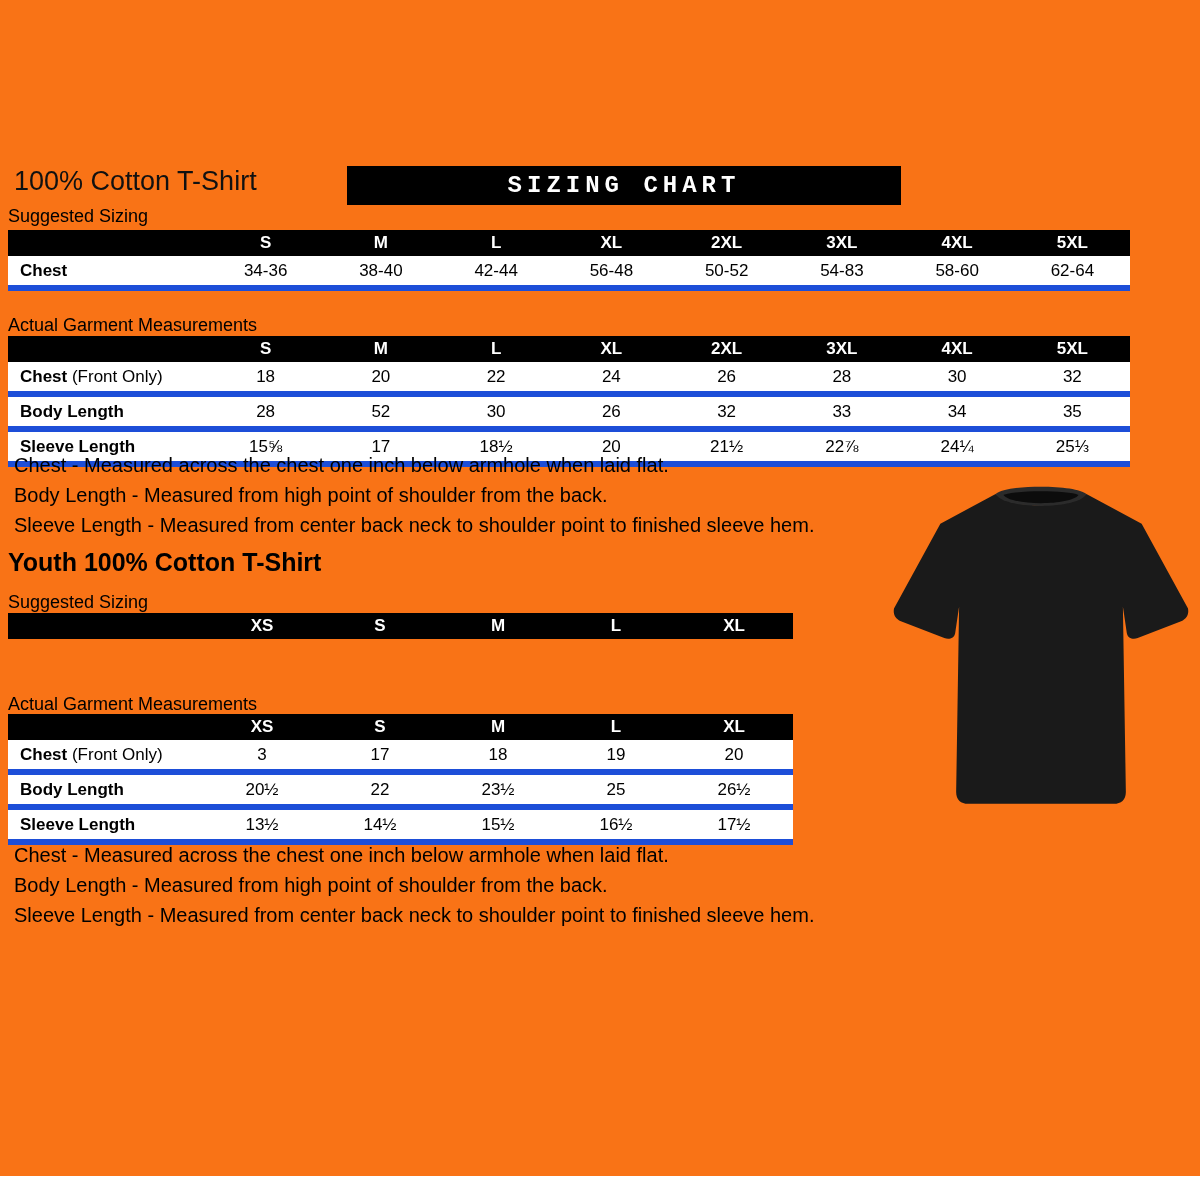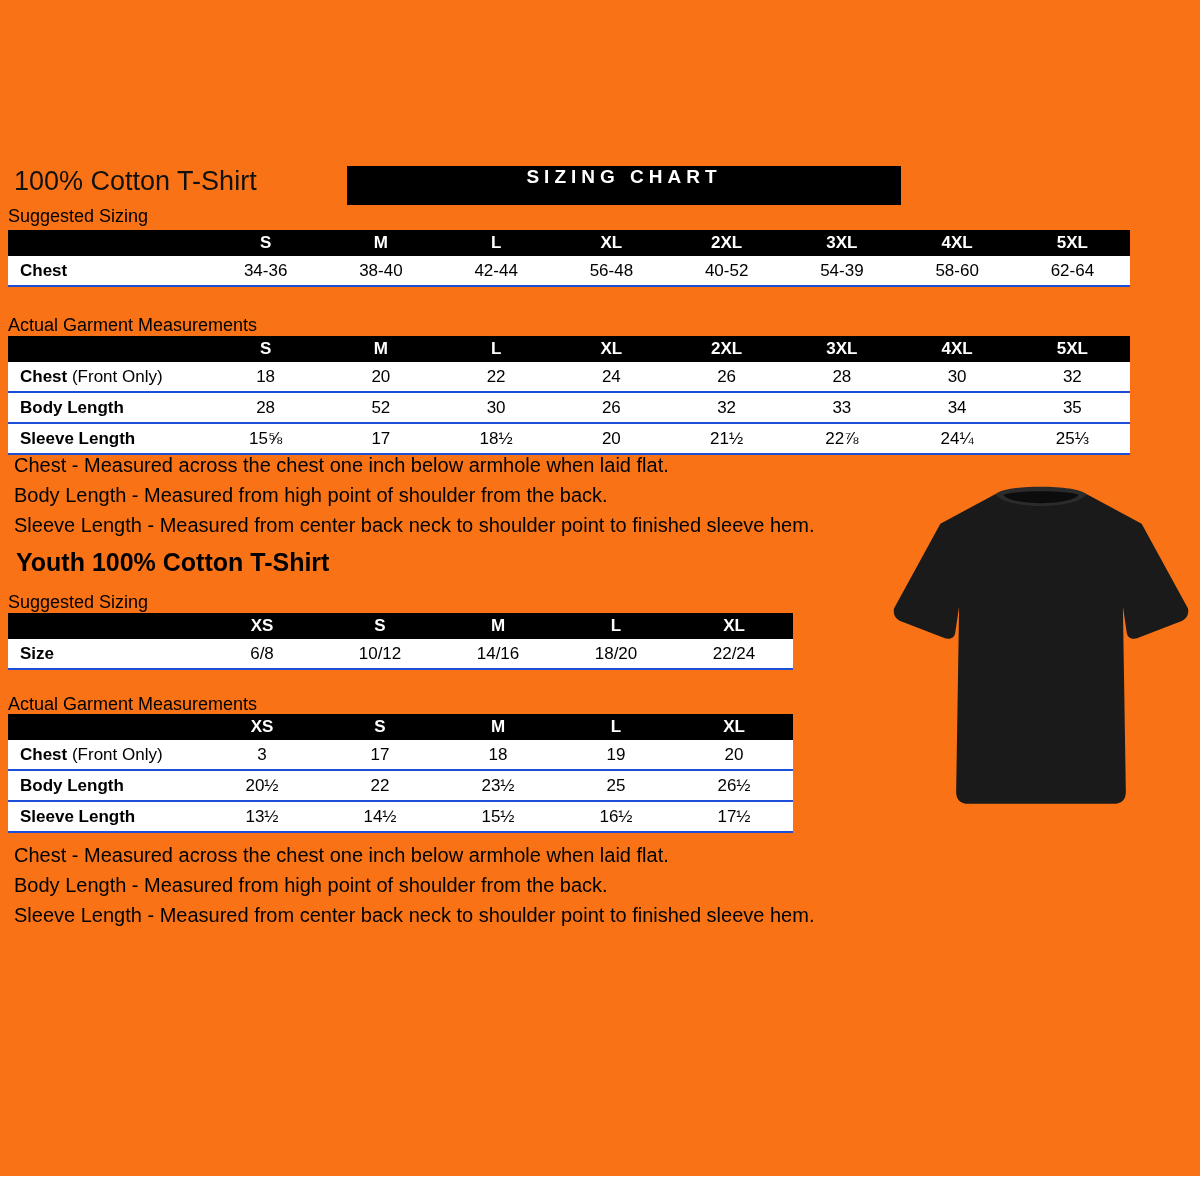--- a/index.html
+++ b/index.html
@@ -9,28 +9,28 @@
     background:#f97316;
     font-family:"Liberation Sans", sans-serif;
     color:#000;
     overflow:hidden;
   }
   .abs{position:absolute;}
   .page-title{font-size:27px;font-weight:400;color:#111;white-space:nowrap;}
   .youth-title{font-size:25px;font-weight:700;color:#000;white-space:nowrap;}
   .banner{
     background:#000;color:#fff;
-    display:flex;justify-content:center;
-    font-size:19px;font-weight:700;letter-spacing:5px;
+    display:flex;align-items:center;justify-content:center;
+    font-size:24px;font-weight:700;letter-spacing:5px;font-family:Liberation Mono, monospace;
   }
   .section-label{font-size:18px;font-weight:400;color:#000;}
   .sizing-table{background:#fff;}
   .t-row{display:flex;align-items:center;}
   .t-head{background:#000;color:#fff;height:26px;font-weight:700;font-size:17px;}
-  .t-data{height:29px;border-bottom:2px solid #1d4ed8;font-size:17px;}
+  .t-data{height:29px;border-bottom:6px solid #1d4ed8;font-size:17px;}
   .t-label{width:200px;padding-left:12px;box-sizing:border-box;text-align:left;font-weight:700;white-space:nowrap;}
   .youth-table .t-label{width:195px;}
   .lbl-suffix{font-weight:400;}
   .t-val{flex:1;text-align:center;}
   .notes .note-line{height:30px;font-size:20px;display:flex;align-items:center;}
   .tshirt-wrap{width:296px;height:340px;}
 </style>
 </head>
 <body>
 
@@ -55,22 +55,22 @@
         <div class="t-val">3XL</div>
         <div class="t-val">4XL</div>
         <div class="t-val">5XL</div>
       </div>
       <div class="t-row t-data">
         <div class="t-label"><span class="lbl-main">Chest</span></div>
         <div class="t-val">34-36</div>
         <div class="t-val">38-40</div>
         <div class="t-val">42-44</div>
         <div class="t-val">56-48</div>
-        <div class="t-val">40-52</div>
-        <div class="t-val">54-39</div>
+        <div class="t-val">50-52</div>
+        <div class="t-val">54-83</div>
         <div class="t-val">58-60</div>
         <div class="t-val">62-64</div>
       </div>
     </div>
 
   <div class="abs section-label" style="left:8px;top:315px;">Actual Garment Measurements</div>
 
   <div class="abs sizing-table adult-table" style="left:8px;top:336px;width:1122px;">
       <div class="t-row t-head">
         <div class="t-label"></div>
@@ -117,40 +117,32 @@
         <div class="t-val">25⅓</div>
       </div>
     </div>
 
   <div class="abs notes" style="left:14px;top:450px;">
     <div class="note-line">Chest - Measured across the chest one inch below armhole when laid flat.</div>
     <div class="note-line">Body Length - Measured from high point of shoulder from the back.</div>
     <div class="note-line">Sleeve Length - Measured from center back neck to shoulder point to finished sleeve hem.</div>
   </div>
 
-  <div class="abs youth-title" style="left:16px;top:548px;">Youth 100% Cotton T-Shirt</div>
+  <div class="abs youth-title" style="left:8px;top:548px;">Youth 100% Cotton T-Shirt</div>
 
   <div class="abs section-label" style="left:8px;top:592px;">Suggested Sizing</div>
 
   <div class="abs sizing-table youth-table" style="left:8px;top:613px;width:785px;">
       <div class="t-row t-head">
         <div class="t-label"></div>
         <div class="t-val">XS</div>
         <div class="t-val">S</div>
         <div class="t-val">M</div>
         <div class="t-val">L</div>
         <div class="t-val">XL</div>
-      </div>
-      <div class="t-row t-data">
-        <div class="t-label"><span class="lbl-main">Size</span></div>
-        <div class="t-val">6/8</div>
-        <div class="t-val">10/12</div>
-        <div class="t-val">14/16</div>
-        <div class="t-val">18/20</div>
-        <div class="t-val">22/24</div>
       </div>
     </div>
 
   <div class="abs section-label" style="left:8px;top:694px;">Actual Garment Measurements</div>
 
   <div class="abs sizing-table youth-table" style="left:8px;top:714px;width:785px;">
       <div class="t-row t-head">
         <div class="t-label"></div>
         <div class="t-val">XS</div>
         <div class="t-val">S</div>

